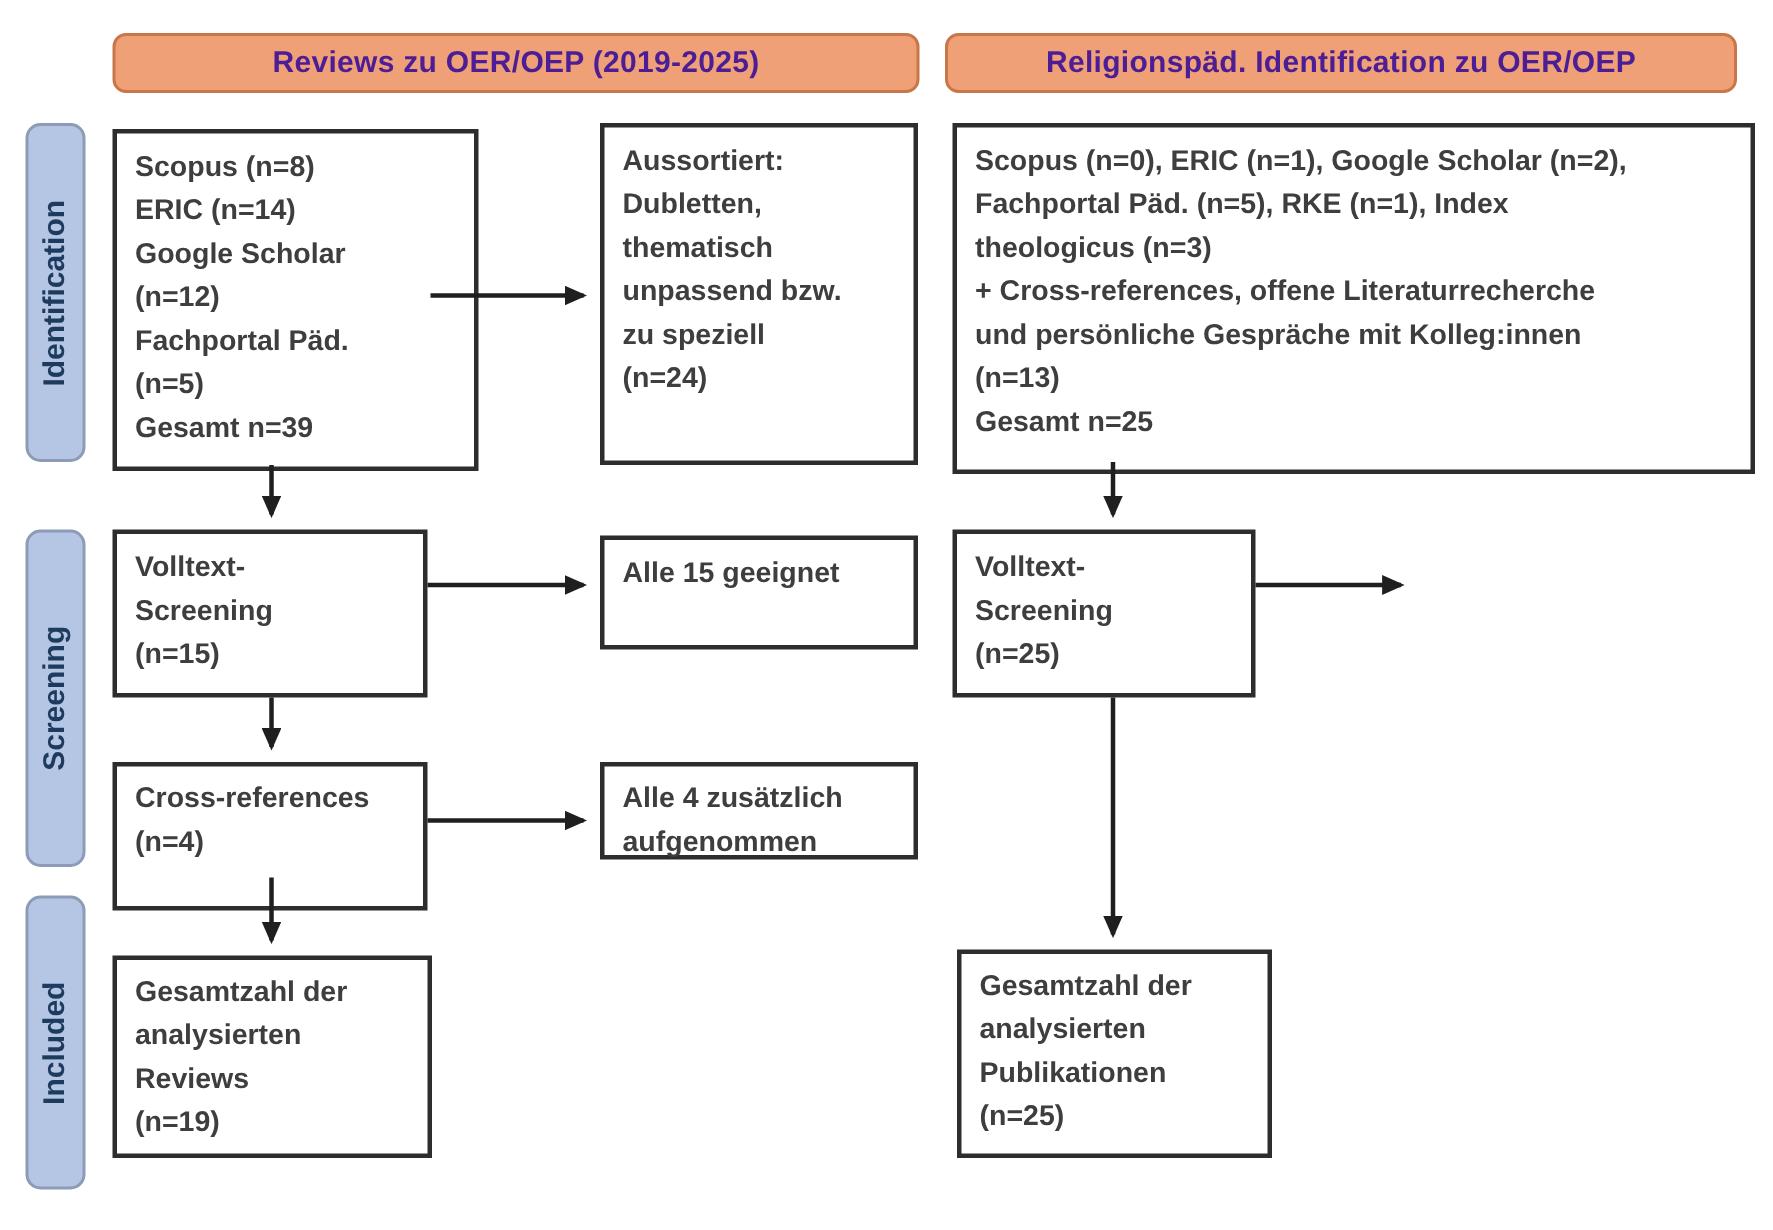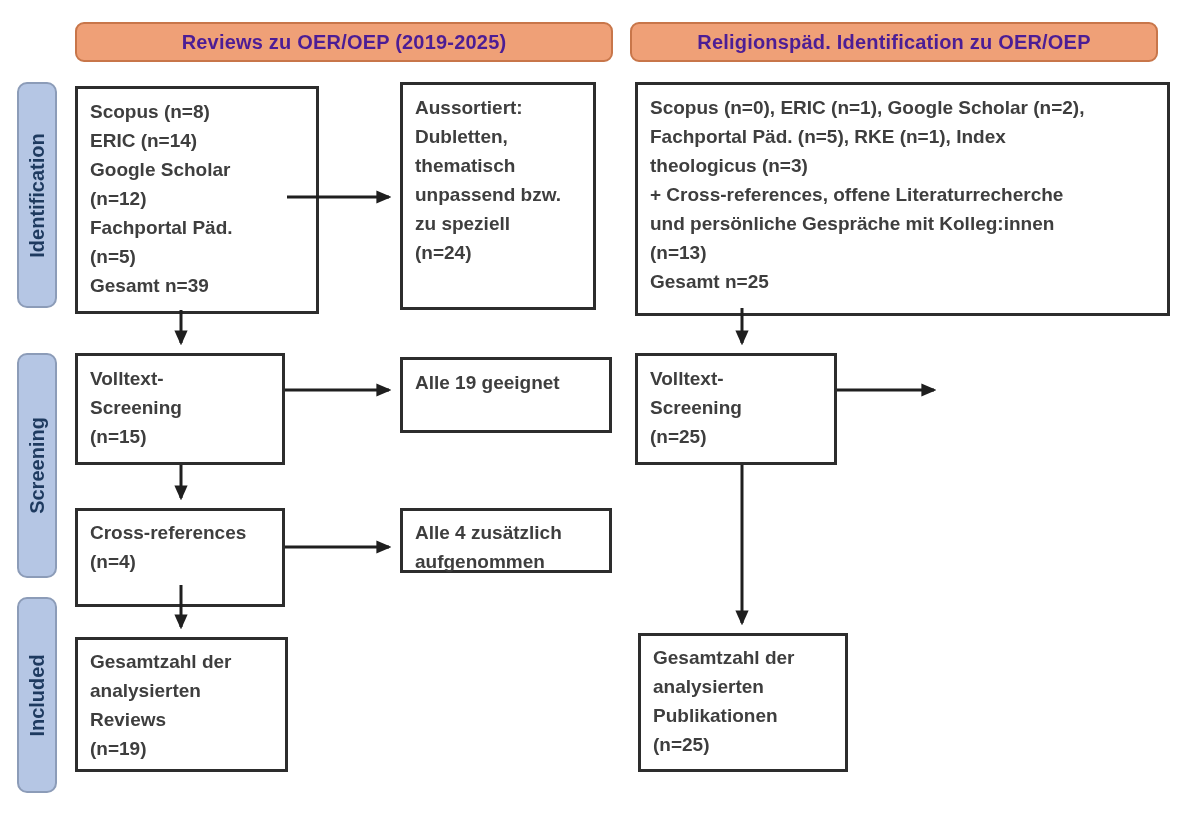--- a/index.html
+++ b/index.html
@@ -48,21 +48,21 @@
     background:#ffffff;
     border:3px solid #2D2D2D;
     box-sizing:border-box;
     color:#3E3E3E;
     font-size:19px;font-weight:700;
     line-height:29px;
     padding:8px 12px;
     white-space:pre-line;
   }
   #box-l-sources{left:75px;top:86px;width:244px;height:228px;}
-  #box-l-excluded{left:400px;top:82px;width:196px;height:228px;}
+  #box-l-excluded{left:400px;top:82px;width:212px;height:228px;}
   #box-l-screening{left:75px;top:353px;width:210px;height:112px;}
   #box-l-eligible{left:400px;top:357px;width:212px;height:76px;}
   #box-l-crossref{left:75px;top:508px;width:210px;height:99px;padding-top:7px;}
   #box-l-added{left:400px;top:508px;width:212px;height:65px;padding-top:7px;}
   #box-l-included{left:75px;top:637px;width:213px;height:135px;padding-top:7px;}
   #box-r-sources{left:635px;top:82px;width:535px;height:234px;}
   #box-r-screening{left:635px;top:353px;width:202px;height:112px;}
   #box-r-eligible{left:945px;top:357px;width:190px;height:76px;}
   #box-r-included{left:638px;top:633px;width:210px;height:139px;padding-top:7px;}
   
@@ -99,21 +99,21 @@
 Gesamt n=39</div>
   <div class="flow-box" id="box-l-excluded">Aussortiert:
 Dubletten,
 thematisch
 unpassend bzw.
 zu speziell
 (n=24)</div>
   <div class="flow-box" id="box-l-screening">Volltext-
 Screening
 (n=15)</div>
-  <div class="flow-box" id="box-l-eligible">Alle 19 geeignet</div>
+  <div class="flow-box" id="box-l-eligible">Alle 15 geeignet</div>
   <div class="flow-box" id="box-l-crossref">Cross-references
 (n=4)</div>
   <div class="flow-box" id="box-l-added">Alle 4 zusätzlich
 aufgenommen</div>
   <div class="flow-box" id="box-l-included">Gesamtzahl der
 analysierten
 Reviews
 (n=19)</div>
 
   <div class="flow-box" id="box-r-sources">Scopus (n=0), ERIC (n=1), Google Scholar (n=2),

